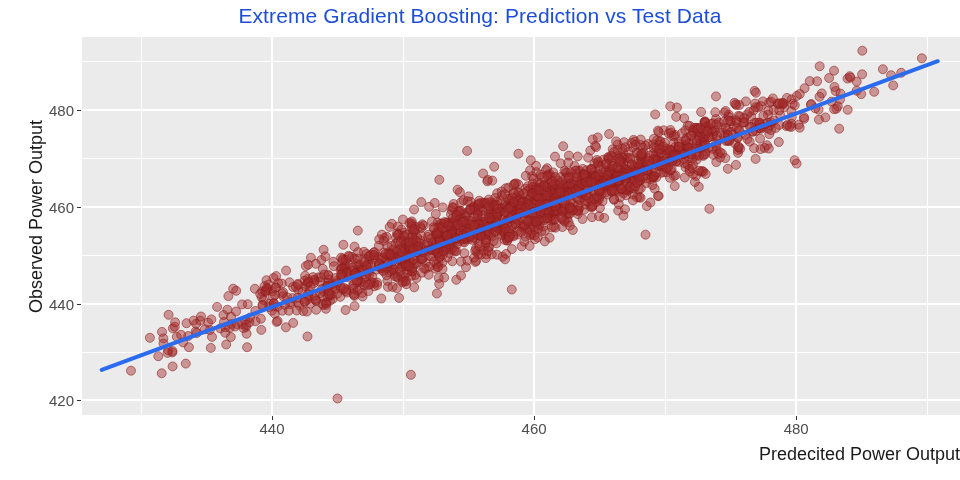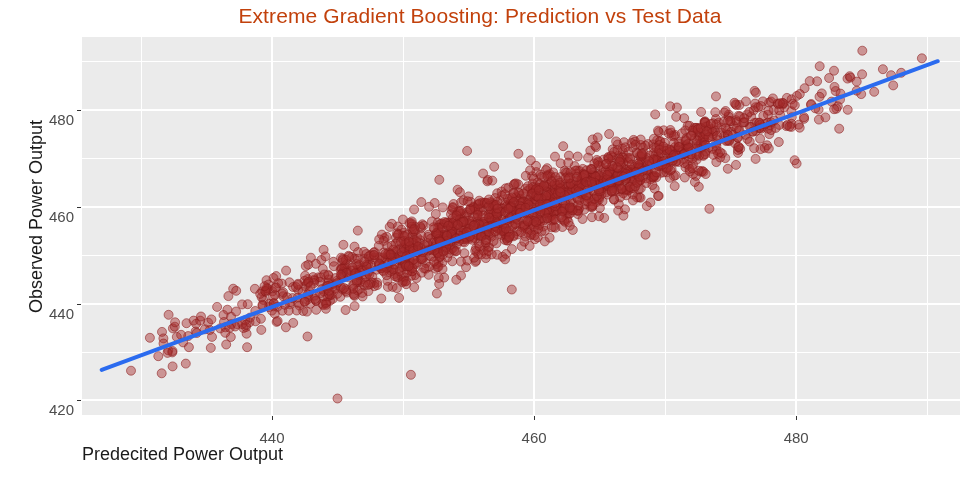--- a/index.html
+++ b/index.html
@@ -9,21 +9,21 @@
     font-family:"Liberation Sans", sans-serif;
     -webkit-font-smoothing:antialiased;
   }
   #figure{position:relative;width:960px;height:480px;}
 
   
   #chart-title{
     position:absolute;left:0;top:4px;width:960px;
     text-align:center;
     font-size:21px;
-    color:#c2410c;
+    color:#1d4ed8;
     letter-spacing:0.1px;
     white-space:nowrap;
   }
 
   
   #panel{
     position:absolute;
     left:82px;top:37px;
     width:878px;height:378px;
     background:#EBEBEB;
@@ -41,30 +41,29 @@
   
   .tick-mark{position:absolute;background:#333333;}
   .tick-x{width:1px;height:4px;}
   .tick-y{height:1px;width:4px;}
 
   .tick-label{
     position:absolute;
     font-size:15px;
     color:#4D4D4D;
     white-space:nowrap;
-    margin-top:9px;
   }
   .tick-label-x{transform:translateX(-50%);top:420px;}
   .tick-label-y{right:0;transform:translateY(-50%);text-align:right;}
 
   #y-tick-labels{position:absolute;left:0;top:0;width:74px;height:480px;}
 
   #x-axis-title{
     position:absolute;left:82px;top:444px;width:878px;
-    text-align:left;font-size:18px;color:#1A1A1A;
+    text-align:right;font-size:18px;color:#1A1A1A;
     white-space:nowrap;
   }
   #y-axis-title{
     position:absolute;
     left:-114px;top:206px;
     width:300px;
     text-align:center;
     font-size:18px;color:#1A1A1A;
     transform:rotate(-90deg);
     transform-origin:center center;

